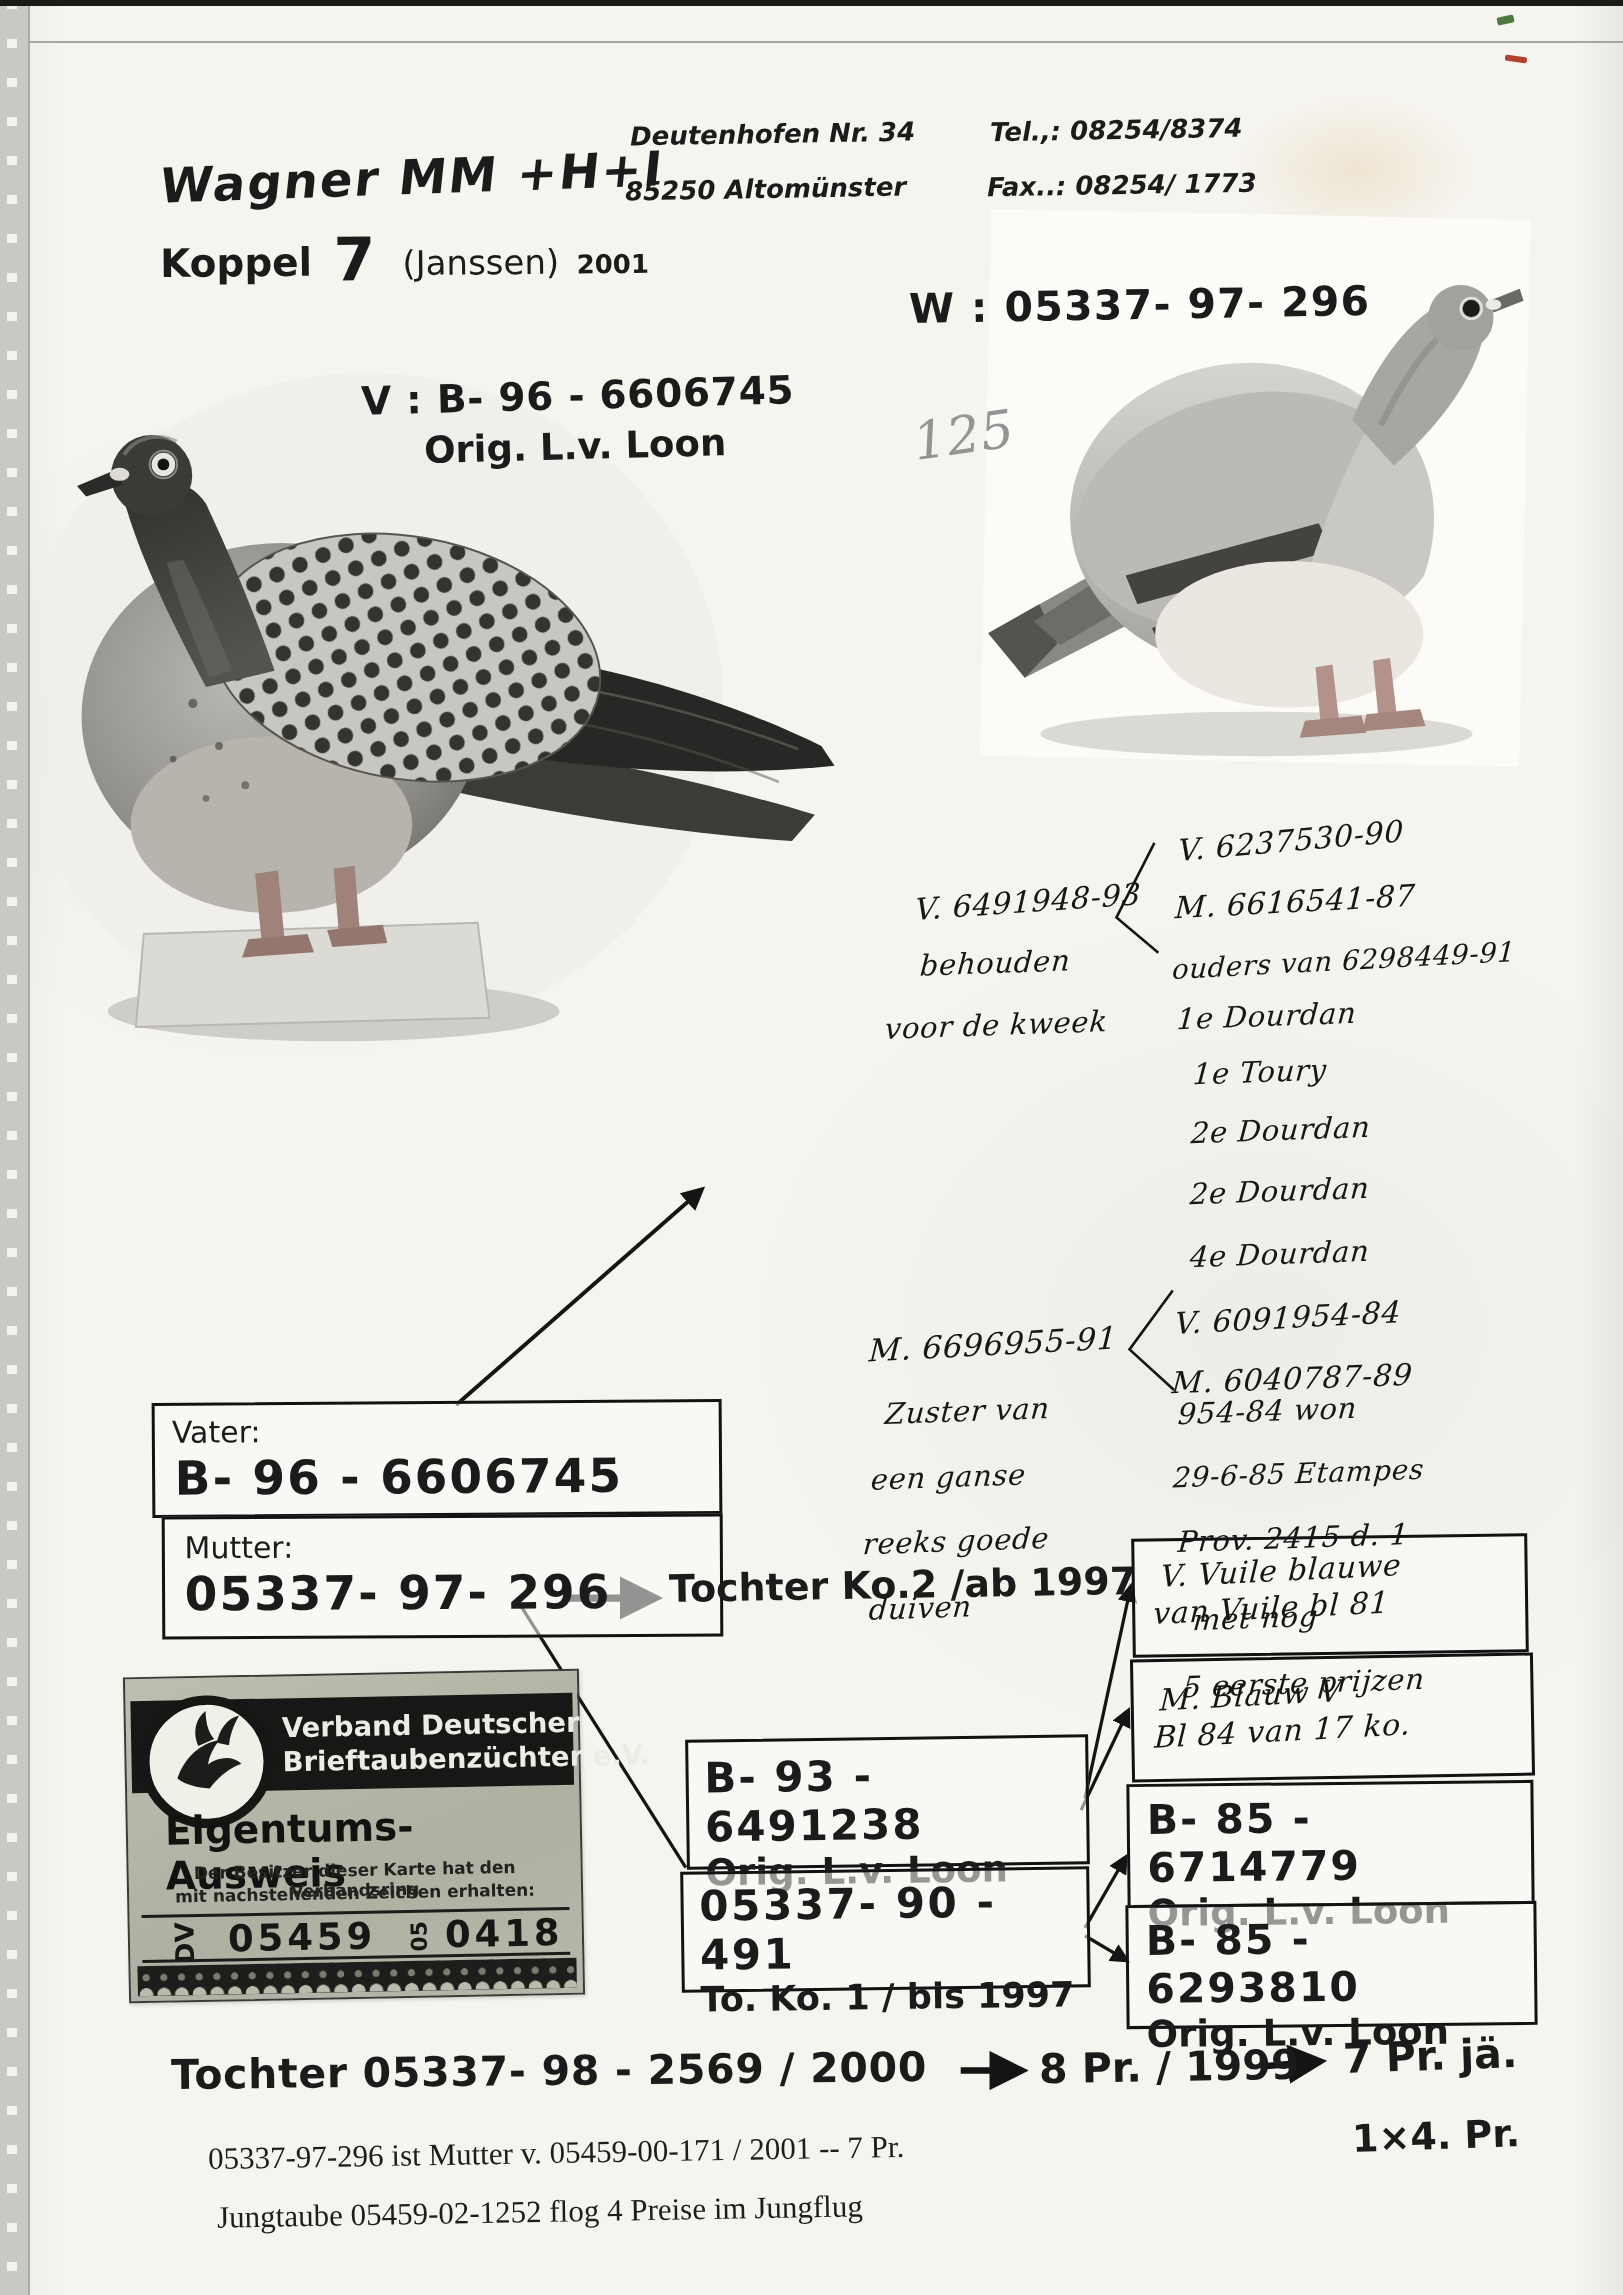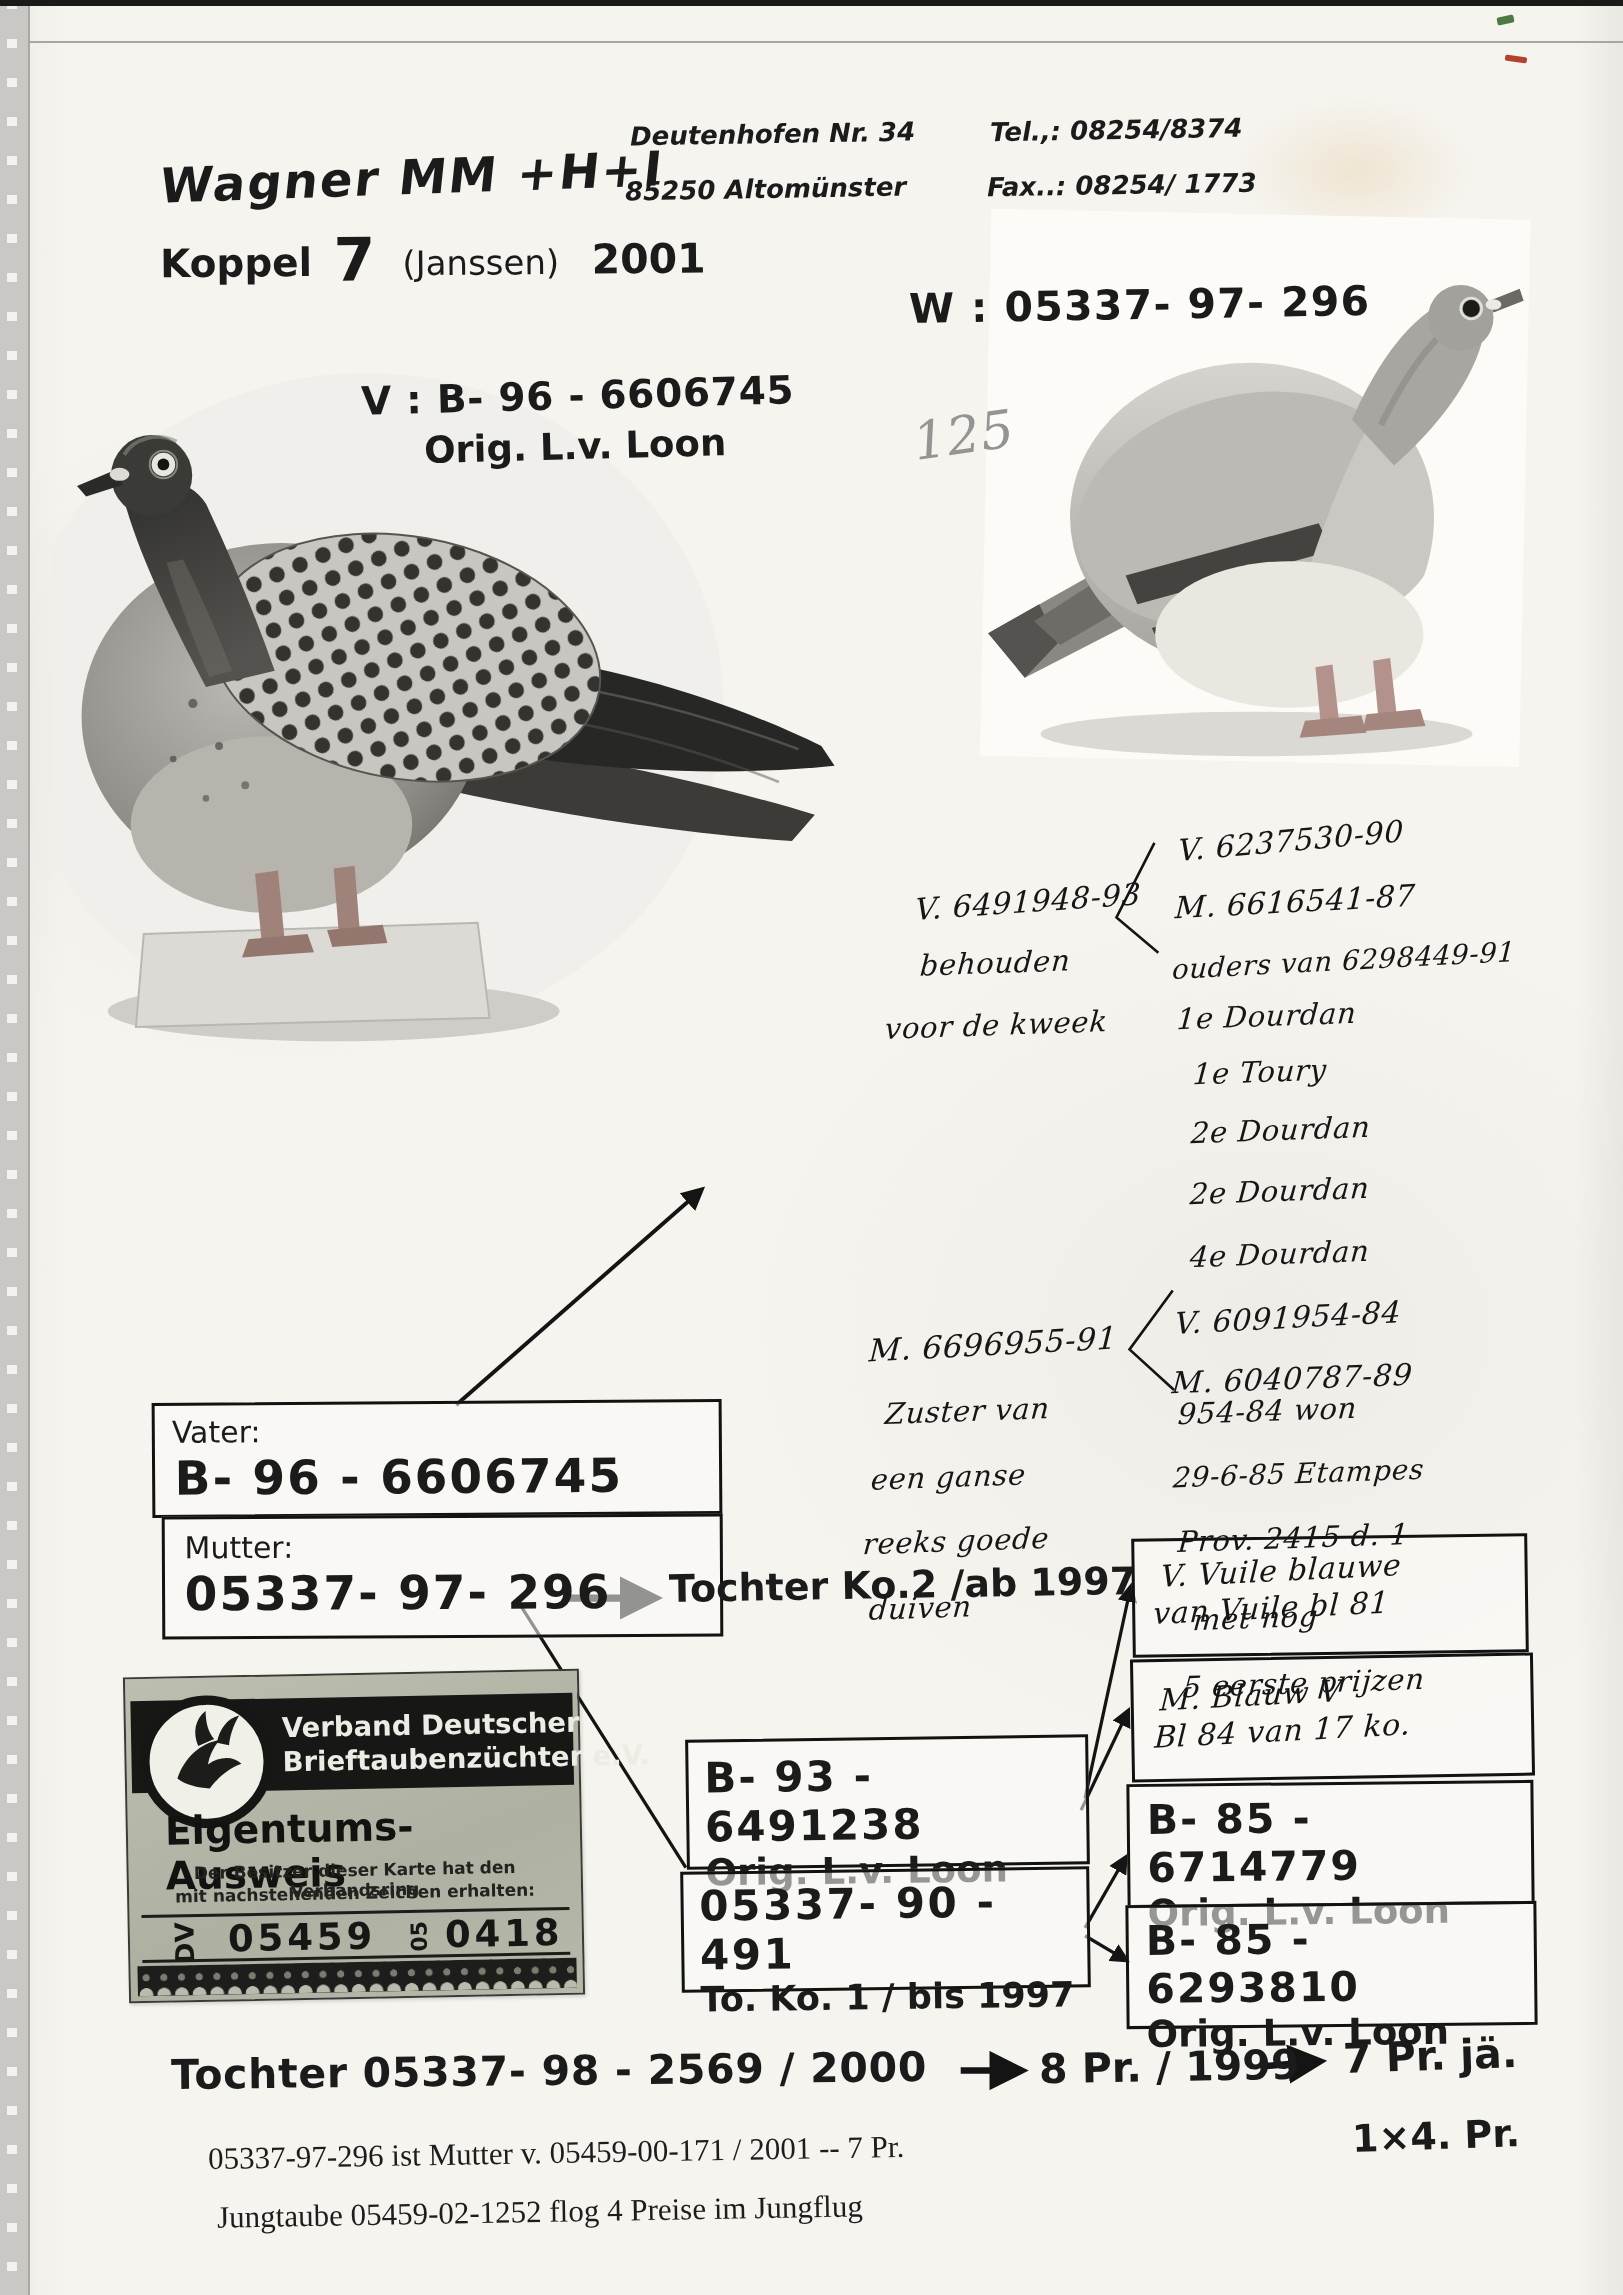--- a/index.html
+++ b/index.html
@@ -62,21 +62,21 @@
 <div class="topbar"></div>
 <div class="topline"></div>
 <div class="speck-green"></div>
 <div class="speck-red"></div>
 
 <div class="abs print z6" style="left:160px;top:149px;font-size:48px;font-weight:bold;letter-spacing:2px;transform:rotate(-2deg) skewX(-8deg);">Wagner MM +H+I</div>
 <div class="abs print z6" style="left:160px;top:224px;transform:rotate(-0.5deg);">
   <span style="font-size:39px;font-weight:bold;">Koppel</span>
   <span style="font-size:60px;font-weight:bold;margin-left:18.3px;vertical-align:-5.2px;">7</span>
   <span style="font-size:34px;margin-left:23.6px;">(Janssen)</span>
-  <span style="font-size:41px;font-weight:bold;margin-left:29px;">2001</span>
+  <span style="font-size:26px;font-weight:bold;margin-left:14px;">2001</span>
 </div>
 <div class="abs print z6" style="left:630px;top:119px;font-size:26px;font-weight:bold;font-style:italic;transform:rotate(-1deg);">Deutenhofen Nr. 34</div>
 <div class="abs print z6" style="left:625px;top:174px;font-size:26px;font-weight:bold;font-style:italic;transform:rotate(-1deg);">85250 Altomünster</div>
 <div class="abs print z6" style="left:990px;top:115px;font-size:26px;font-weight:bold;font-style:italic;transform:rotate(-1deg);">Tel.,: 08254/8374</div>
 <div class="abs print z6" style="left:987px;top:170px;font-size:26px;font-weight:bold;font-style:italic;transform:rotate(-1deg);">Fax..: 08254/ 1773</div>
 
 <div class="abs print z6" style="left:909px;top:281px;font-size:41px;font-weight:bold;letter-spacing:1.3px;transform:rotate(-1deg);">W : 05337- 97- 296</div>
 <div class="abs print z6" style="left:361px;top:373px;font-size:39px;font-weight:bold;letter-spacing:0.7px;transform:rotate(-1.5deg);">V : B- 96 - 6606745</div>
 <div class="abs print z6" style="left:424px;top:425px;font-size:37px;font-weight:bold;transform:rotate(-1.5deg);">Orig. L.v. Loon</div>
 <div class="abs hand z6" style="left:913px;top:405px;font-size:52px;color:#949494;transform:rotate(-8deg);">125</div>

